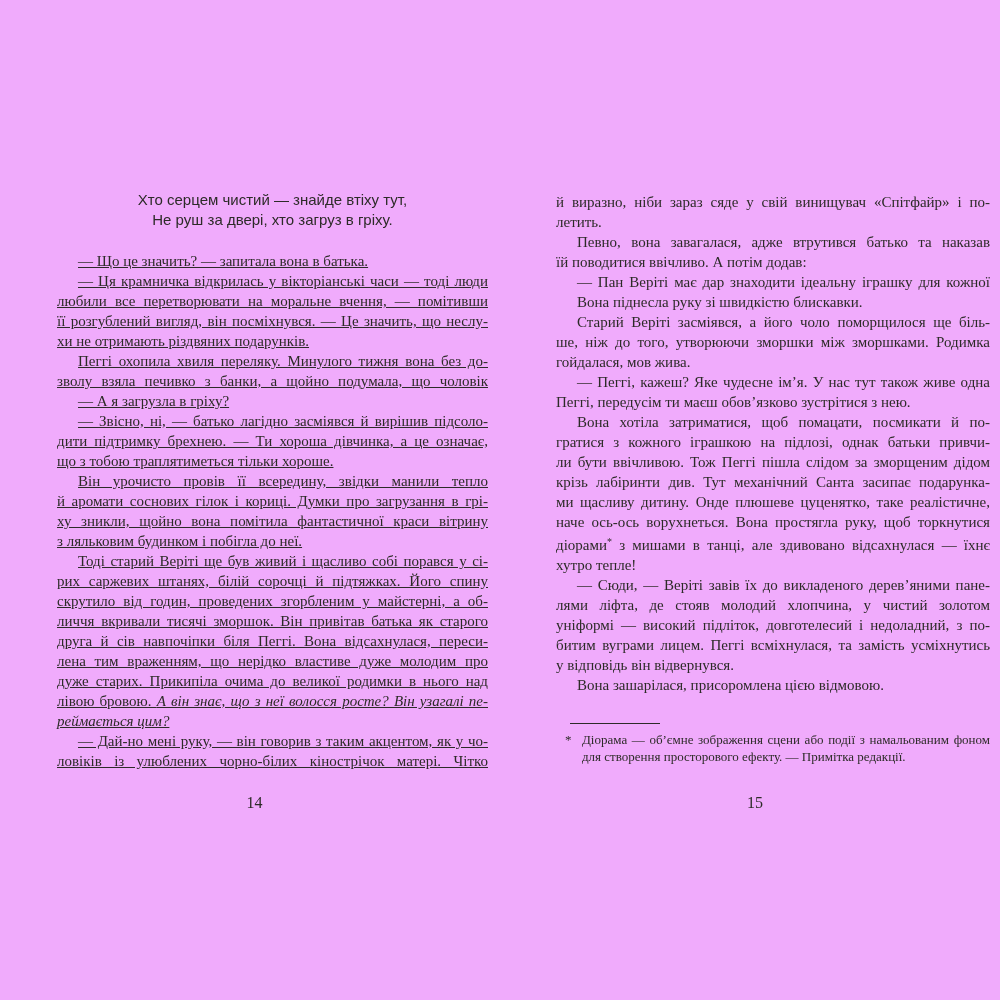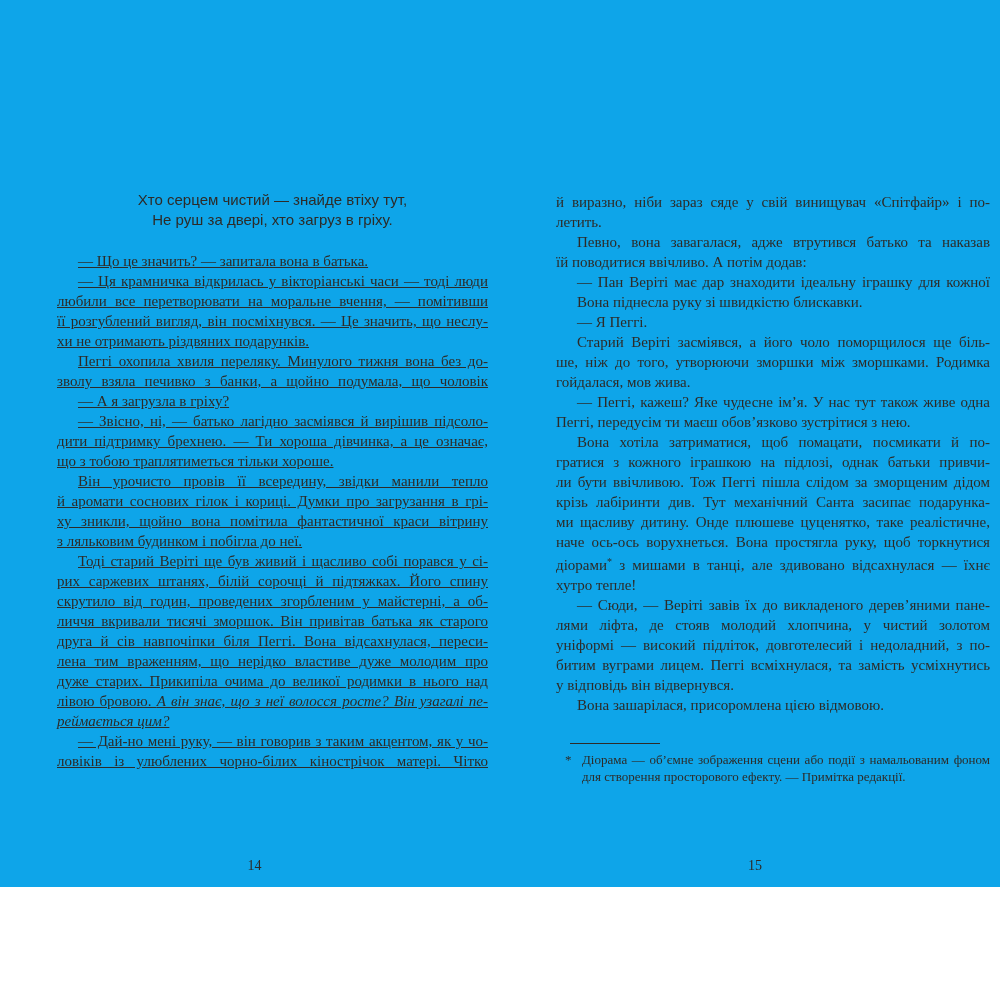--- a/index.html
+++ b/index.html
@@ -3,22 +3,22 @@
 <meta charset="utf-8">
 <style>
   html, body {
     margin: 0;
     padding: 0;
     background: #ffffff;
   }
   .spread {
     position: relative;
     width: 1000px;
-    height: 887px;
-    background: #0ea5e9;
+    height: 1000px;
+    background: #f0abfc;
     font-family: "Liberation Serif", "DejaVu Serif", serif;
     color: #2d2b28;
     overflow: hidden;
   }
   .page {
     position: absolute;
     top: 0;
     height: 1000px;
     box-sizing: border-box;
   }
@@ -68,25 +68,25 @@
     width: 26px;
     padding-left: 9px;
     box-sizing: border-box;
   }
   .fn-lines { flex: 1; }
   .fn-line { text-align: justify; text-align-last: justify; }
   .fn-line.last { text-align-last: left; }
 
   .page-number {
     position: absolute;
-    top: 858px;
+    top: 794px;
     left: 0;
     width: 100%;
     text-align: center;
-    font-size: 14px;
+    font-size: 16px;
   }
   .page-number span { position: relative; left: -18px; }
 </style>
 </head>
 <body>
 
 <div class="spread">
 
   <div class="page page--left">
     <div class="epigraph">
@@ -152,23 +152,20 @@
           <div class="line indent"><span>Певно, вона завагалася, адже втрутився батько та наказав</span></div>
           <div class="line last"><span>їй поводитися ввічливо. А потім додав:</span></div>
         </div>
         <div class="para">
           <div class="line indent"><span>— Пан Веріті має дар знаходити ідеальну іграшку для кожної</span></div>
         </div>
         <div class="para">
           <div class="line last indent"><span>Вона піднесла руку зі швидкістю блискавки.</span></div>
         </div>
         <div class="para">
-          <div class="line last indent"><span>— Я Пеггі.</span></div>
-        </div>
-        <div class="para">
           <div class="line indent"><span>Старий Веріті засміявся, а його чоло поморщилося ще біль-</span></div>
           <div class="line"><span>ше, ніж до того, утворюючи зморшки між зморшками. Родимка</span></div>
           <div class="line last"><span>гойдалася, мов жива.</span></div>
         </div>
         <div class="para">
           <div class="line indent"><span>— Пеггі, кажеш? Яке чудесне ім’я. У нас тут також живе одна</span></div>
           <div class="line last"><span>Пеггі, передусім ти маєш обов’язково зустрітися з нею.</span></div>
         </div>
         <div class="para">
           <div class="line indent"><span>Вона хотіла затриматися, щоб помацати, посмикати й по-</span></div>

